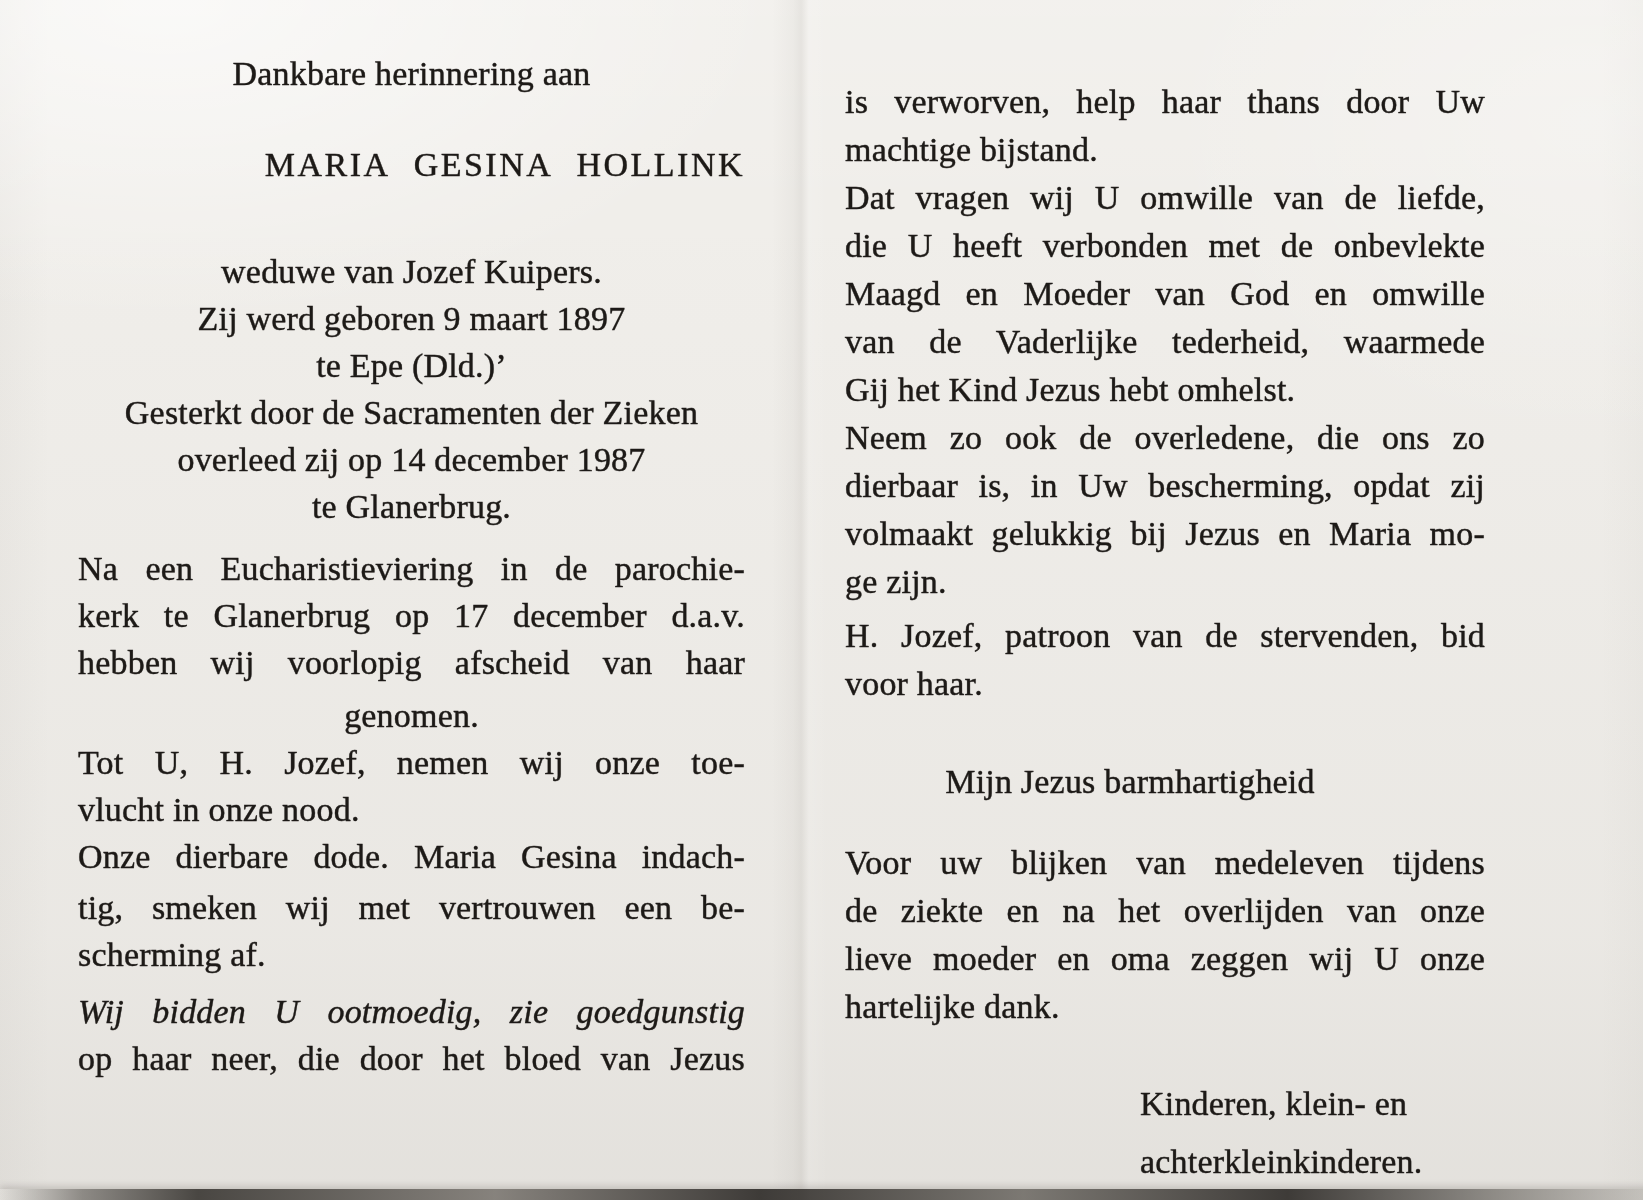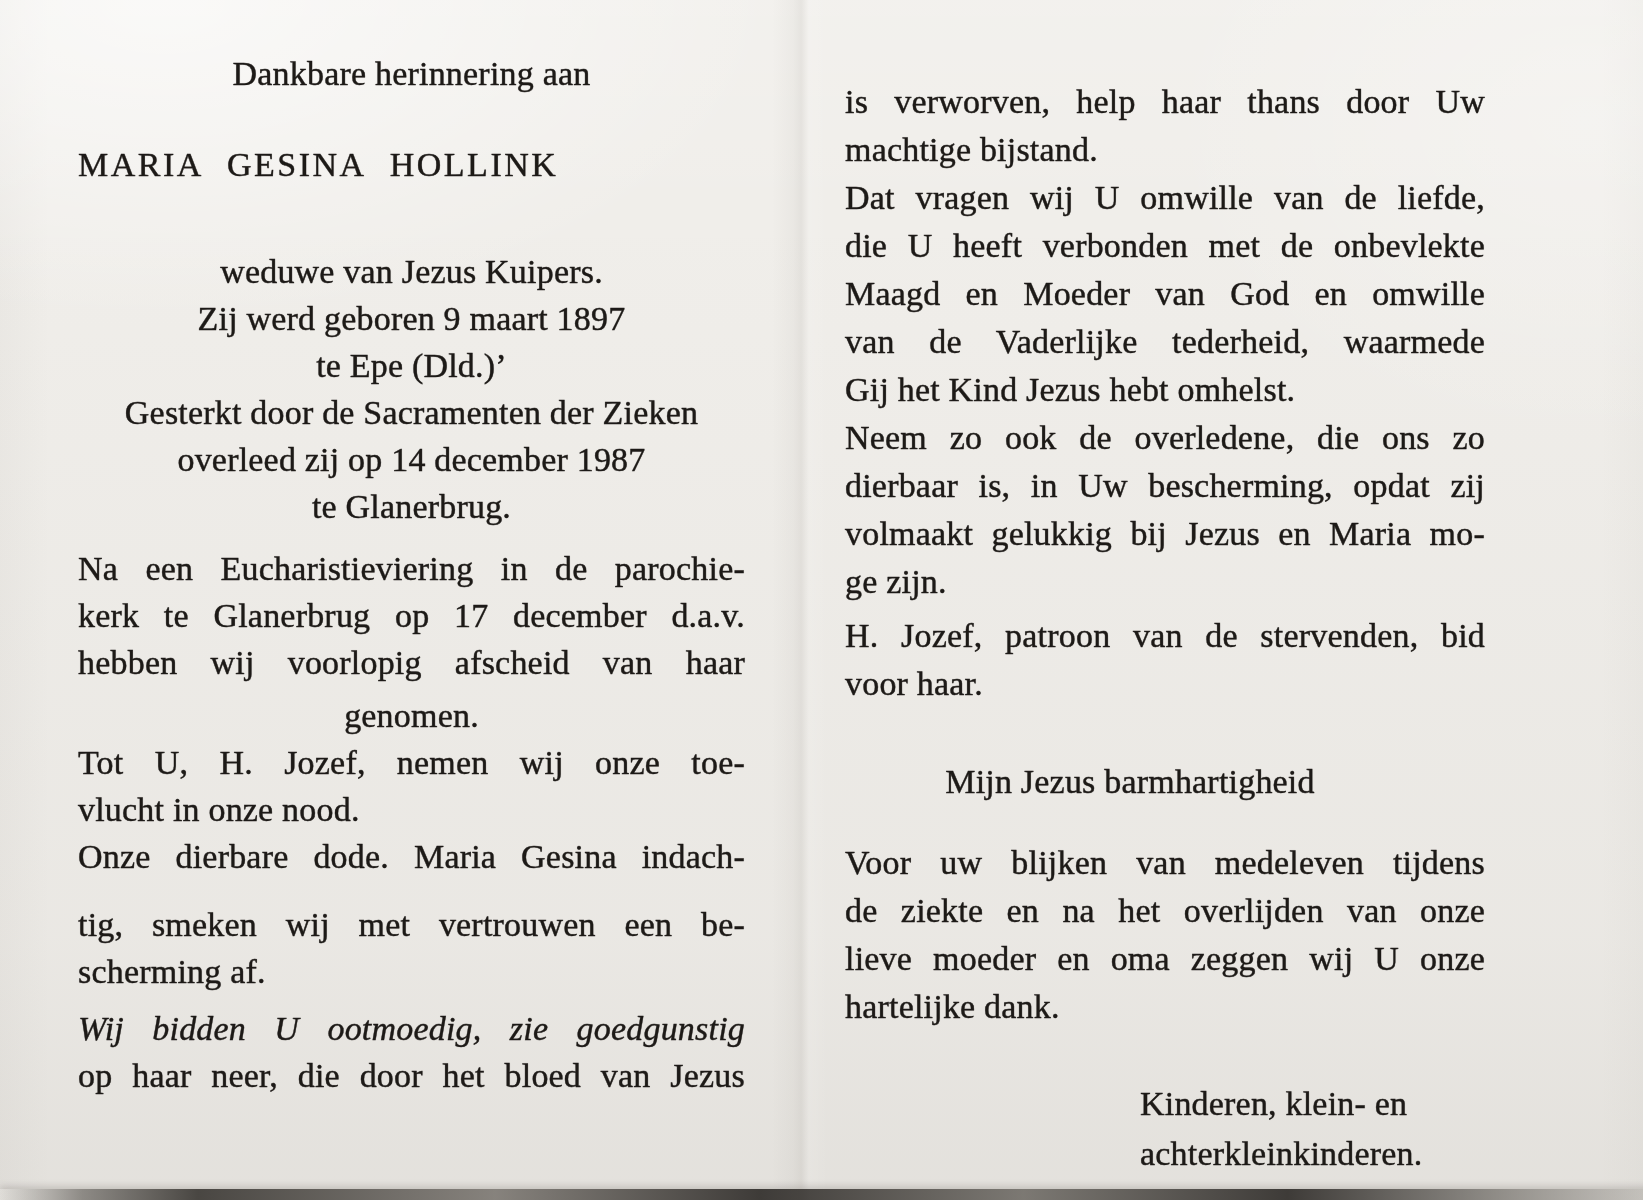--- a/index.html
+++ b/index.html
@@ -49,43 +49,43 @@
     letter-spacing:0.2px;
     -webkit-text-stroke:0.4px rgba(29,26,23,0.85);
     text-shadow:0 0 1px rgba(29,26,23,0.35);
   }
   .col-left{left:78px;top:50px;width:667px;line-height:47px;}
   .col-right{left:845px;top:78px;width:640px;line-height:48px;}
   .ln{white-space:normal;}
   .c{text-align:center;}
   .j{text-align:justify;text-align-last:justify;}
   .name{
-    text-align:left;
+    text-align:right;
     letter-spacing:2.5px;
     word-spacing:14px;
   }
   .ctr-sub{text-align:center;padding-right:70px;}
   .sig{width:360px;margin-left:295px;}
   
   .mt44{margin-top:44px;} .mt60{margin-top:60px;} .mt55{}
-  .mt5{margin-top:15px;}  .mt6{margin-top:6px;}  .mt4{margin-top:21px;}
+  .mt5{margin-top:15px;}  .mt6{margin-top:6px;}  .mt4{margin-top:4px;}
   .mt10{margin-top:10px;font-style:italic;} .mt50{margin-top:50px;} .mt53{margin-top:33px;}
-  .mt49{margin-top:49px;} .mt2{margin-top:2px;}
+  .mt49{margin-top:49px;} .mt2{margin-top:10px;}
 </style>
 </head>
 <body>
 
 <div class="scan">
 
   <div class="seam"></div>
 
   <div class="col col-left">
     <div class="ln c">Dankbare herinnering aan</div>
     <div class="ln name mt44">MARIA GESINA HOLLINK</div>
-    <div class="ln c mt60">weduwe van Jezus Kuipers.</div>
+    <div class="ln c mt60">weduwe van Jozef Kuipers.</div>
     <div class="ln c mt55">Zij werd geboren 9 maart 1897</div>
     <div class="ln c">te Epe (Dld.)’</div>
     <div class="ln c">Gesterkt door de Sacramenten der Zieken</div>
     <div class="ln c">overleed zij op 14 december 1987</div>
     <div class="ln c">te Glanerbrug.</div>
     <div class="ln j mt5">Na een Eucharistieviering in de parochie-</div>
     <div class="ln j">kerk te Glanerbrug op 17 december d.a.v.</div>
     <div class="ln j">hebben wij voorlopig afscheid van haar</div>
     <div class="ln c mt6">genomen.</div>
     <div class="ln j mt55">Tot U, H. Jozef, nemen wij onze toe-</div>

